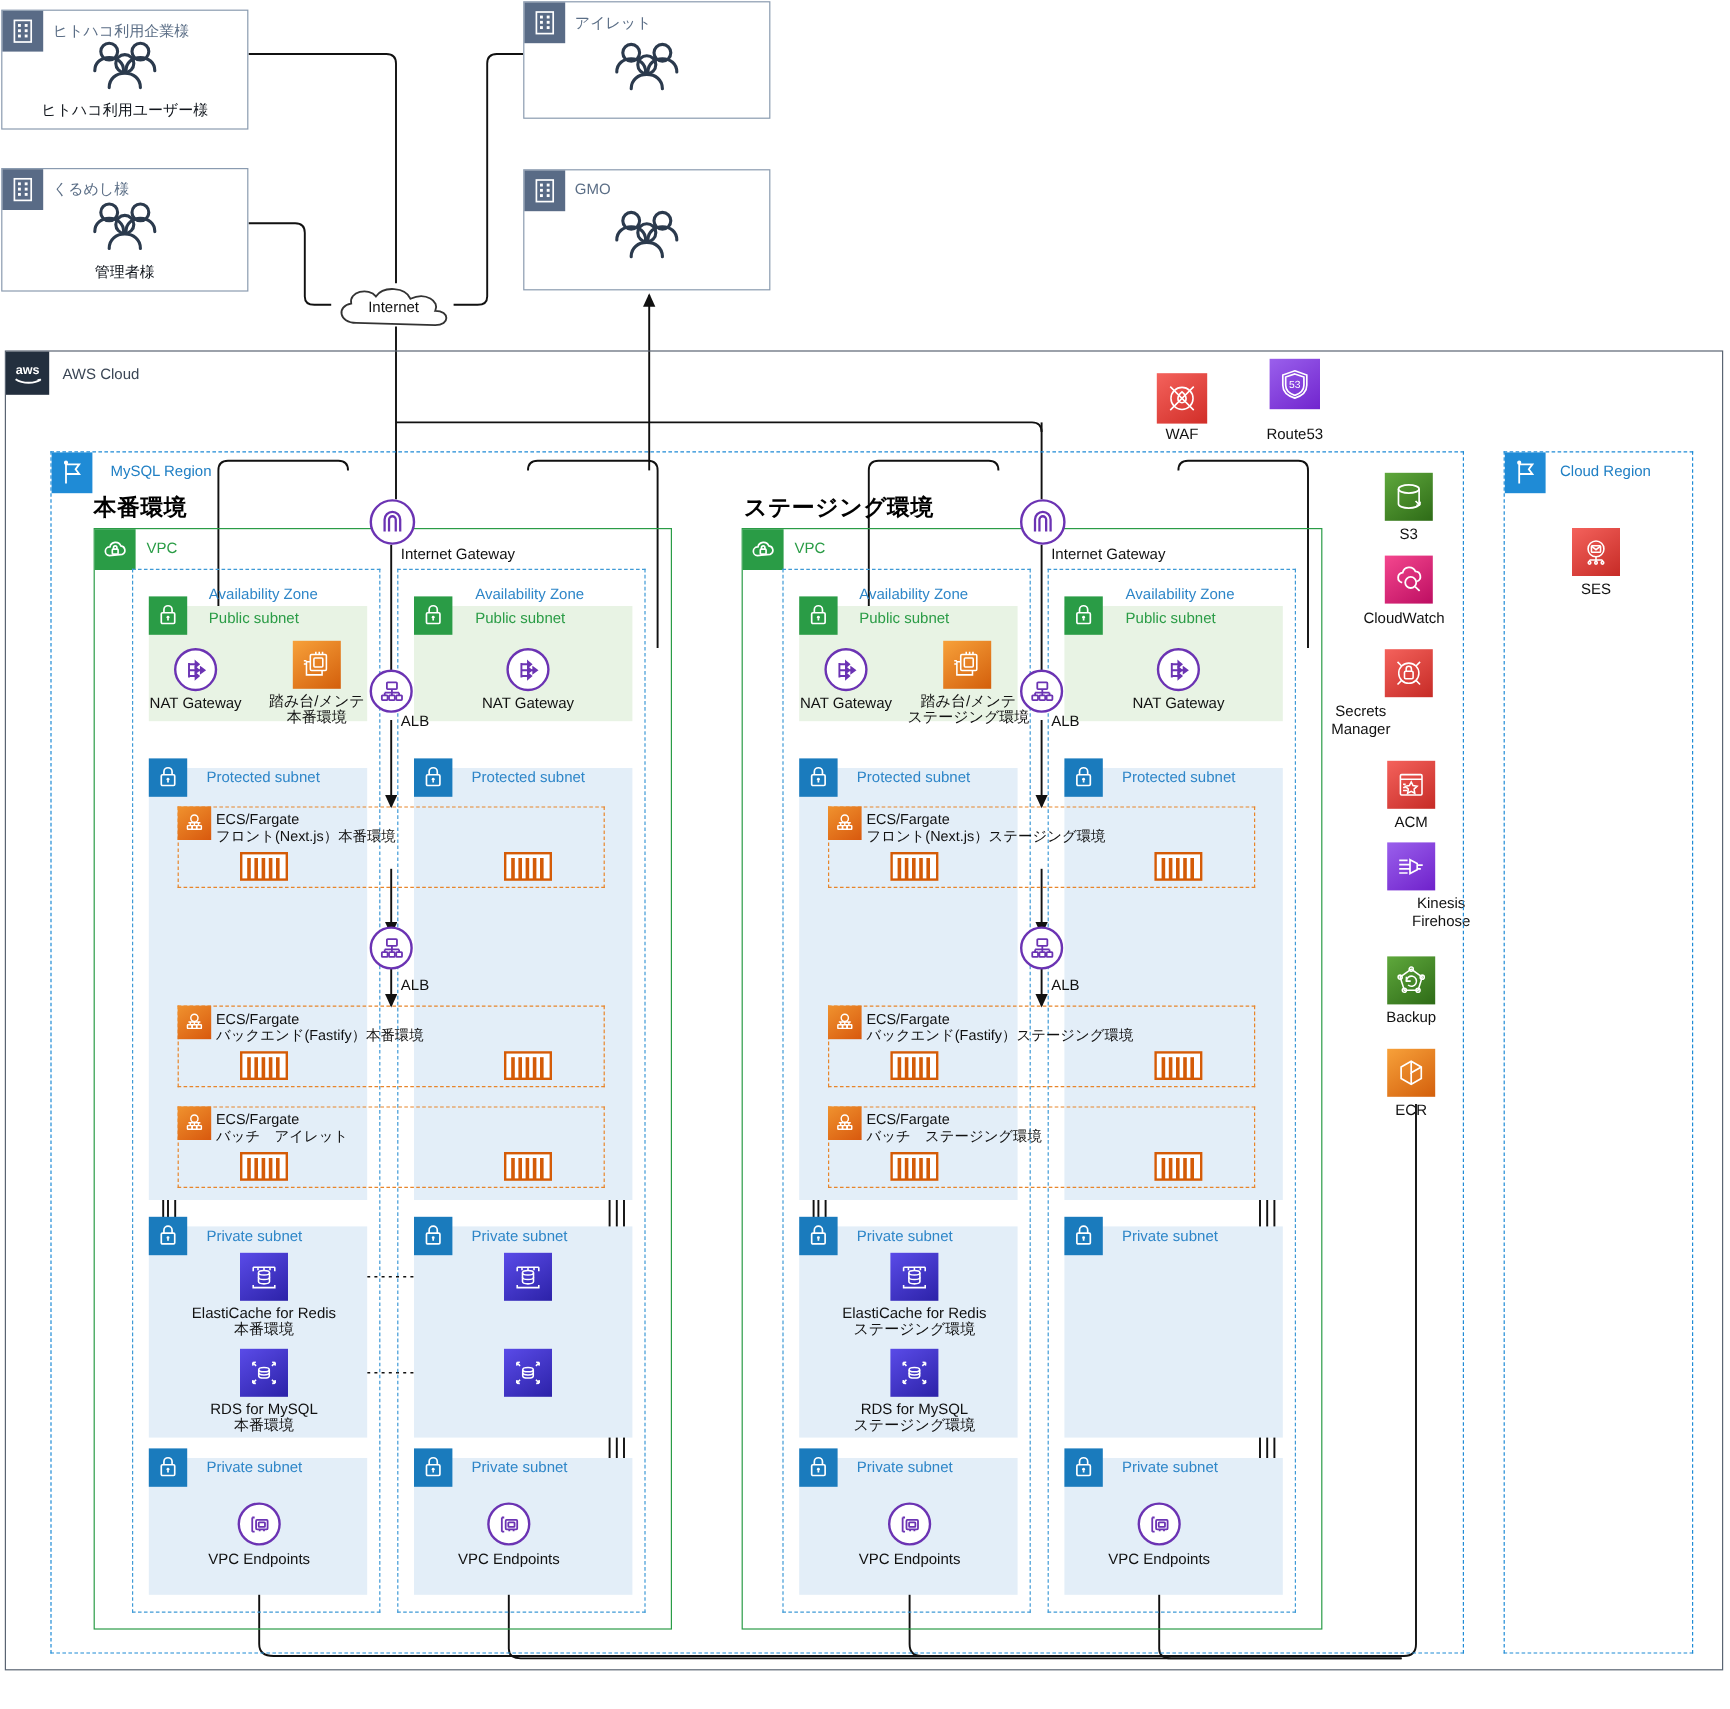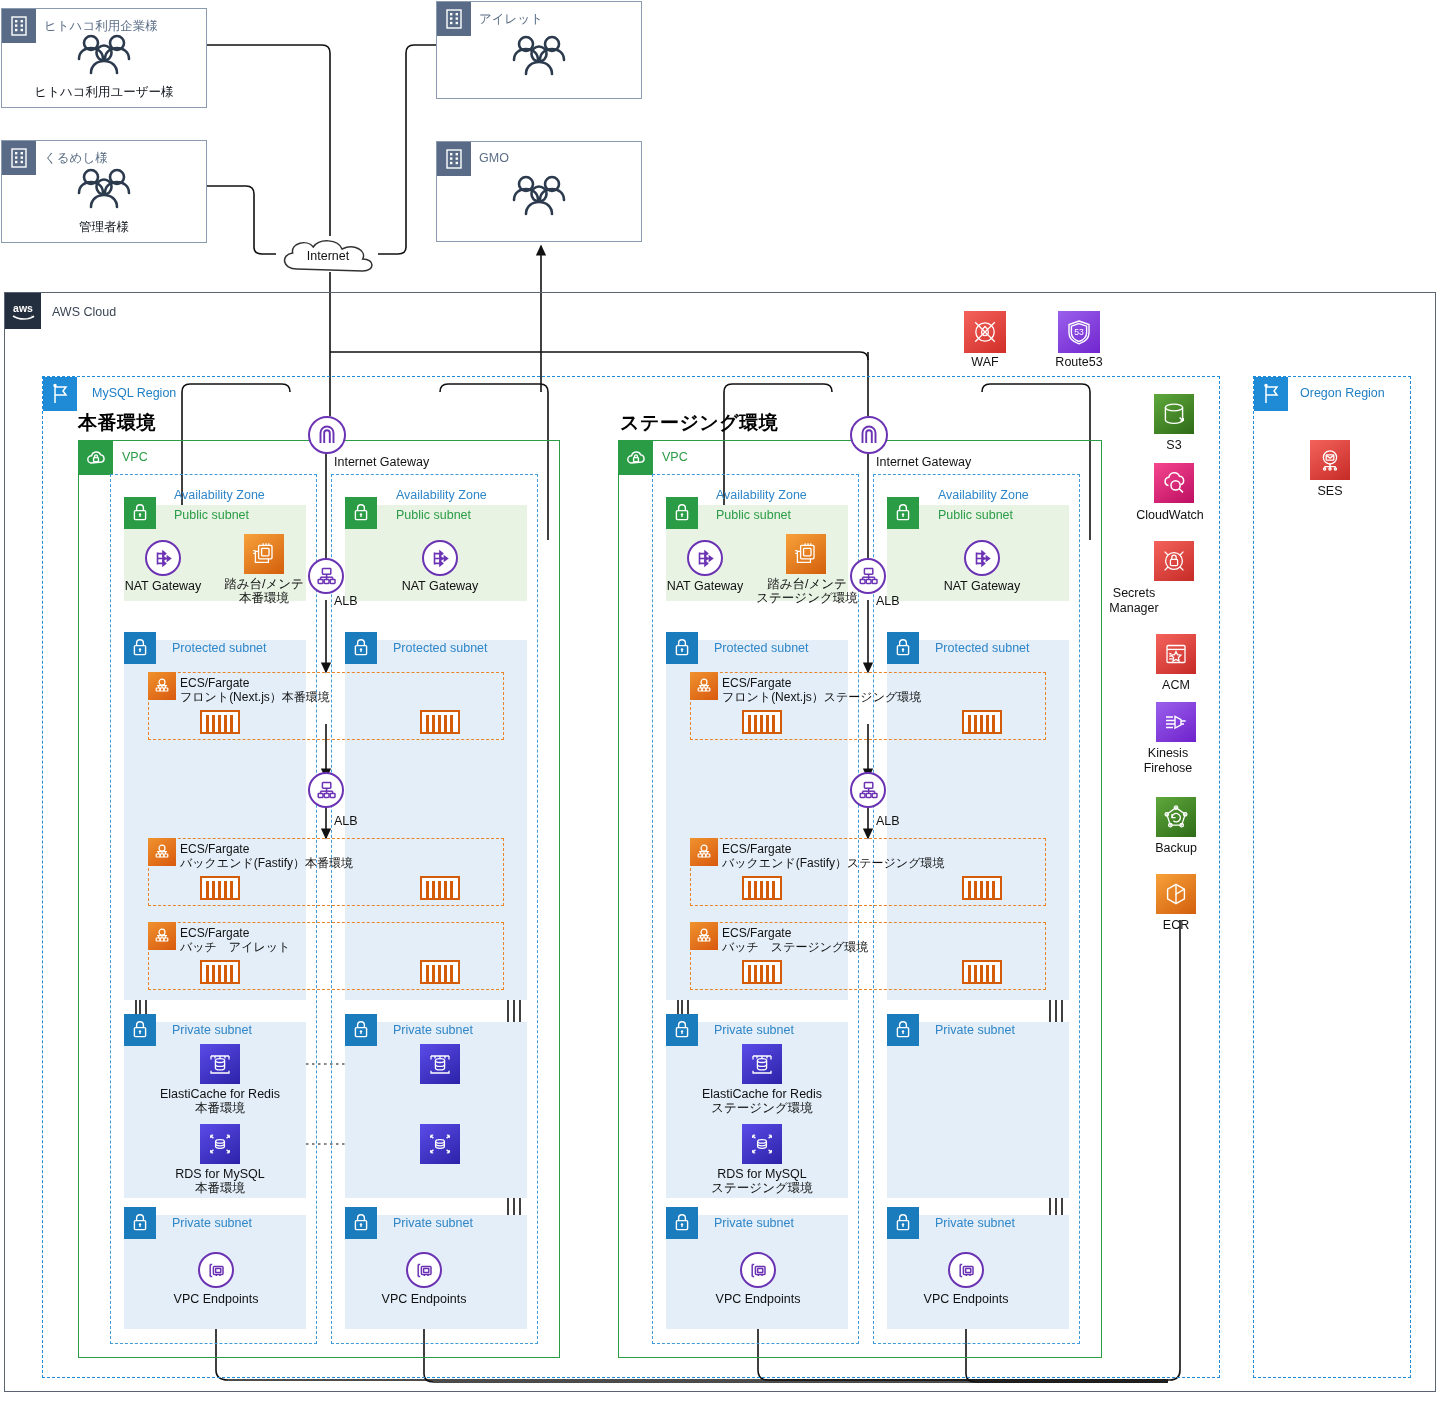--- a/index.html
+++ b/index.html
@@ -295,21 +295,21 @@
 
   <div class="abs svc" style="left:964px;top:311px;width:42px;height:42px;background:linear-gradient(145deg,#F4625C,#D12E28);">
     <svg width="30" height="30" viewBox="0 0 30 30" fill="none" stroke="#fff" stroke-width="1.3">
       <circle cx="15" cy="15" r="9.2"></circle>
       <path d="M15 9.5c2.4 2 3.4 3.7 3.4 5.7a3.4 3.4 0 1 1-6.8 0c0-2 1-3.7 3.4-5.7z" stroke-width="1.4"></path>
       <path d="M5.2 5.2 L24.8 24.8 M24.8 5.2 L5.2 24.8" stroke-width="1.3"></path>
     </svg>
   </div>
   <div class="abs svclbl" style="left:944px;top:355px;width:82px;">WAF</div>
 
-  <div class="abs svc" style="left:1058px;top:311px;width:42px;height:42px;background:linear-gradient(145deg,#9A60EC,#7125CE);">
+  <div class="abs svc" style="left:1058px;top:299px;width:42px;height:42px;background:linear-gradient(145deg,#9A60EC,#7125CE);">
     <svg width="30" height="30" viewBox="0 0 30 30" fill="none" stroke="#fff" stroke-width="1.4">
       <path d="M15 4 L25 7.5 V16 C25 21.5 20.5 25 15 26.8 C9.5 25 5 21.5 5 16 V7.5 Z"></path>
       <path d="M15 6.6 L22.6 9.2 V16 C22.6 20.2 19.2 23 15 24.5 C10.8 23 7.4 20.2 7.4 16 V9.2 Z"></path>
       <text x="15" y="18" font-family="'Liberation Sans',sans-serif" font-size="8.6" fill="#fff" stroke="none" text-anchor="middle">53</text>
     </svg>
   </div>
   <div class="abs svclbl" style="left:1038px;top:355px;width:82px;">Route53</div>
 
   <div class="abs svc" style="left:1154px;top:394px;width:40px;height:40px;background:linear-gradient(145deg,#5FA83C,#2E6B17);">
     <svg width="28" height="28" viewBox="0 0 28 28" fill="none" stroke="#fff" stroke-width="1.4">
@@ -350,21 +350,21 @@
   </div>
   <div class="abs svclbl" style="left:1136px;top:678px;width:80px;">ACM</div>
 
   <div class="abs svc" style="left:1156px;top:702px;width:40px;height:40px;background:linear-gradient(145deg,#9A60EC,#6F21CB);">
     <svg width="28" height="28" viewBox="0 0 28 28" fill="none" stroke="#fff" stroke-width="1.4">
       <path d="M4 9 h7 M4 12.5 h9 M4 16 h9 M4 19.5 h7"></path>
       <path d="M13 8.4 L19 11.6 v5.2 L13 20 z"></path>
       <path d="M19 13 h4.6 M19 16 h3"></path>
     </svg>
   </div>
-  <div class="abs svclbl" style="left:1118px;top:746px;width:100px;white-space:pre-line;">Kinesis
+  <div class="abs svclbl" style="left:1151px;top:746px;width:100px;white-space:pre-line;">Kinesis
 Firehose</div>
 
   <div class="abs svc" style="left:1156px;top:797px;width:40px;height:40px;background:linear-gradient(145deg,#5FA83C,#2E6B17);">
     <svg width="28" height="28" viewBox="0 0 28 28" fill="none" stroke="#fff" stroke-width="1.3">
       <path d="M14 4.6 L23.2 11.3 L19.7 22.2 H8.3 L4.8 11.3 Z"></path>
       <circle cx="14" cy="4.6" r="1.7"></circle>
         <circle cx="23.2" cy="11.3" r="1.7"></circle>
       <circle cx="19.7" cy="22.2" r="1.7"></circle>
         <circle cx="8.3" cy="22.2" r="1.7"></circle>
       <circle cx="4.8" cy="11.3" r="1.7"></circle>
@@ -1035,21 +1035,21 @@
   <div class="abs nodelbl" style="left:911px;top:1292px;width:110px;">VPC Endpoints</div>
 
   <div class="abs region" style="left:1253px;top:376px;width:158px;height:1002px;"></div>
   <div class="abs regionflag" style="left:1254px;top:377px;">
     <svg width="20" height="22" viewBox="0 0 20 22" fill="none" stroke="#fff" stroke-width="1.5">
       <path d="M5 3 V20"></path>
         <path d="M5 4 H16 L13 8 L16 12 H5"></path>
       <circle cx="5" cy="2.6" r="1" fill="#fff"></circle>
     </svg>
   </div>
-  <div class="abs regionlbl" style="left:1300px;top:386px;">Oregon Region</div>
+  <div class="abs regionlbl" style="left:1300px;top:386px;">Cloud Region</div>
 
   <div class="abs svc" style="left:1310px;top:440px;width:40px;height:40px;background:linear-gradient(145deg,#F4625C,#C62B26);">
     <svg width="28" height="28" viewBox="0 0 28 28" fill="none" stroke="#fff" stroke-width="1.3">
       <circle cx="14" cy="11.4" r="6.6"></circle>
       <rect x="10.2" y="8.8" width="7.6" height="5.4" rx=".6"></rect>
       <path d="M10.2 9.2 L14 12.1 L17.8 9.2"></path>
       <path d="M14 18 v2.6 M8.6 20.6 h10.8 M8.6 20.6 v1.6 M14 20.6 v1.6 M19.4 20.6 v1.6"></path>
       <circle cx="8.6" cy="23" r="1.1"></circle>
         <circle cx="14" cy="23" r="1.1"></circle>
         <circle cx="19.4" cy="23" r="1.1"></circle>

